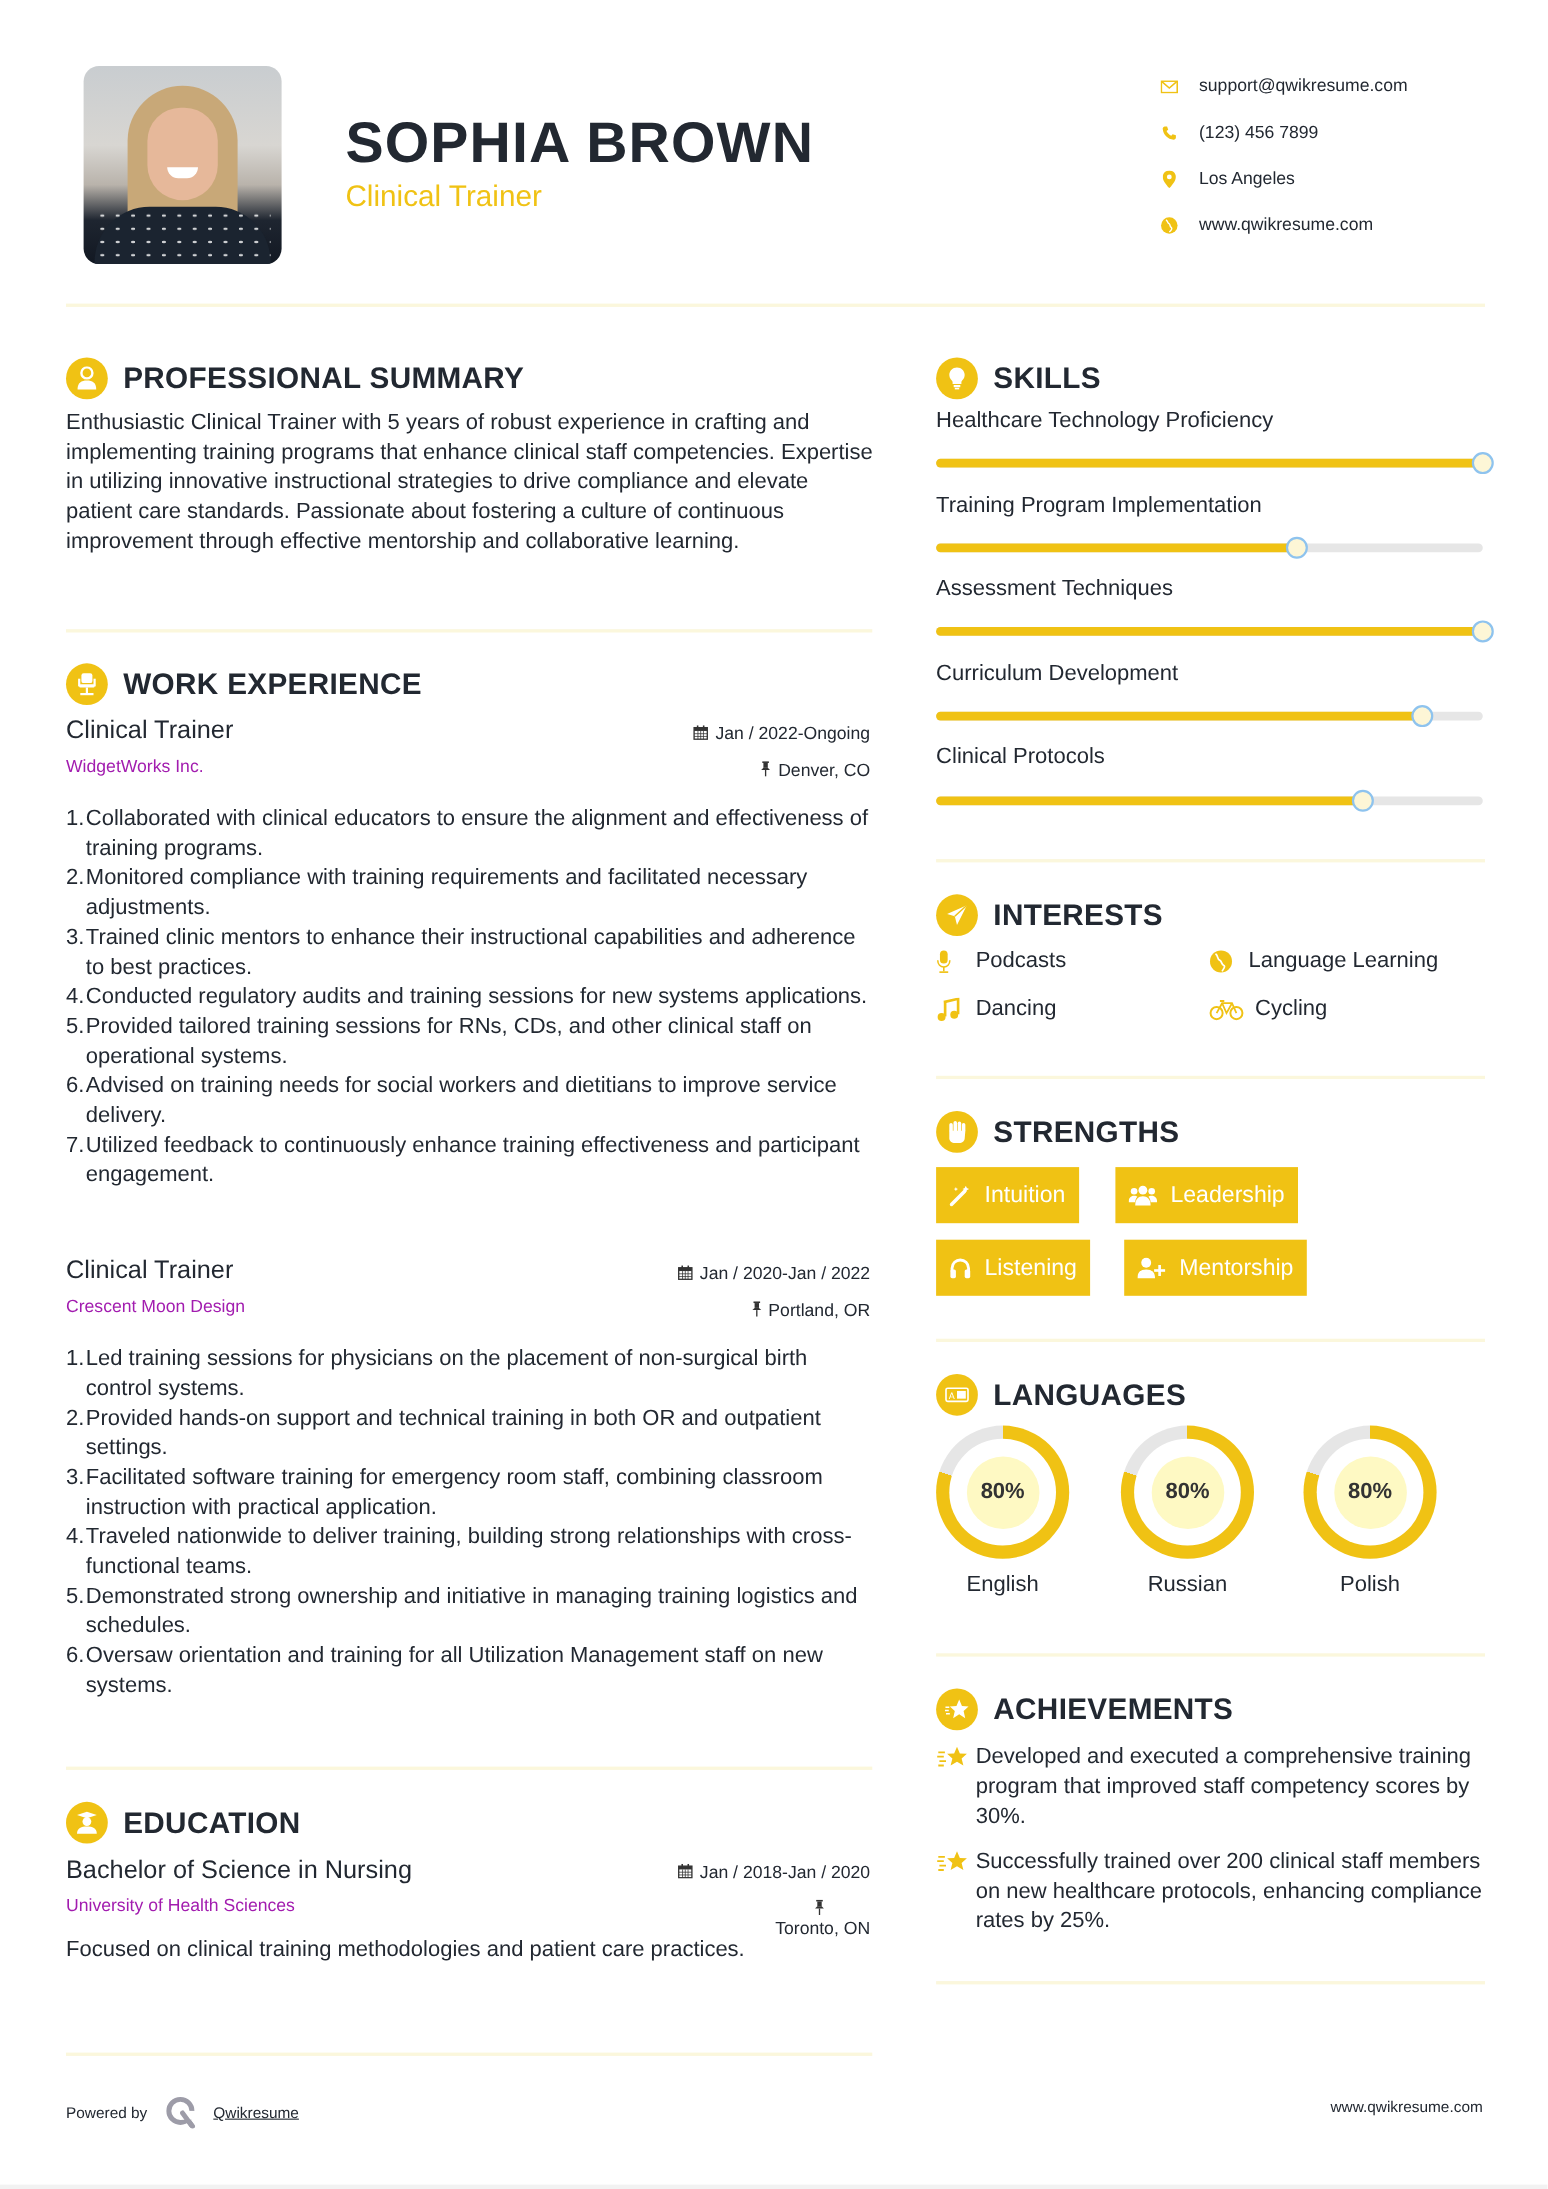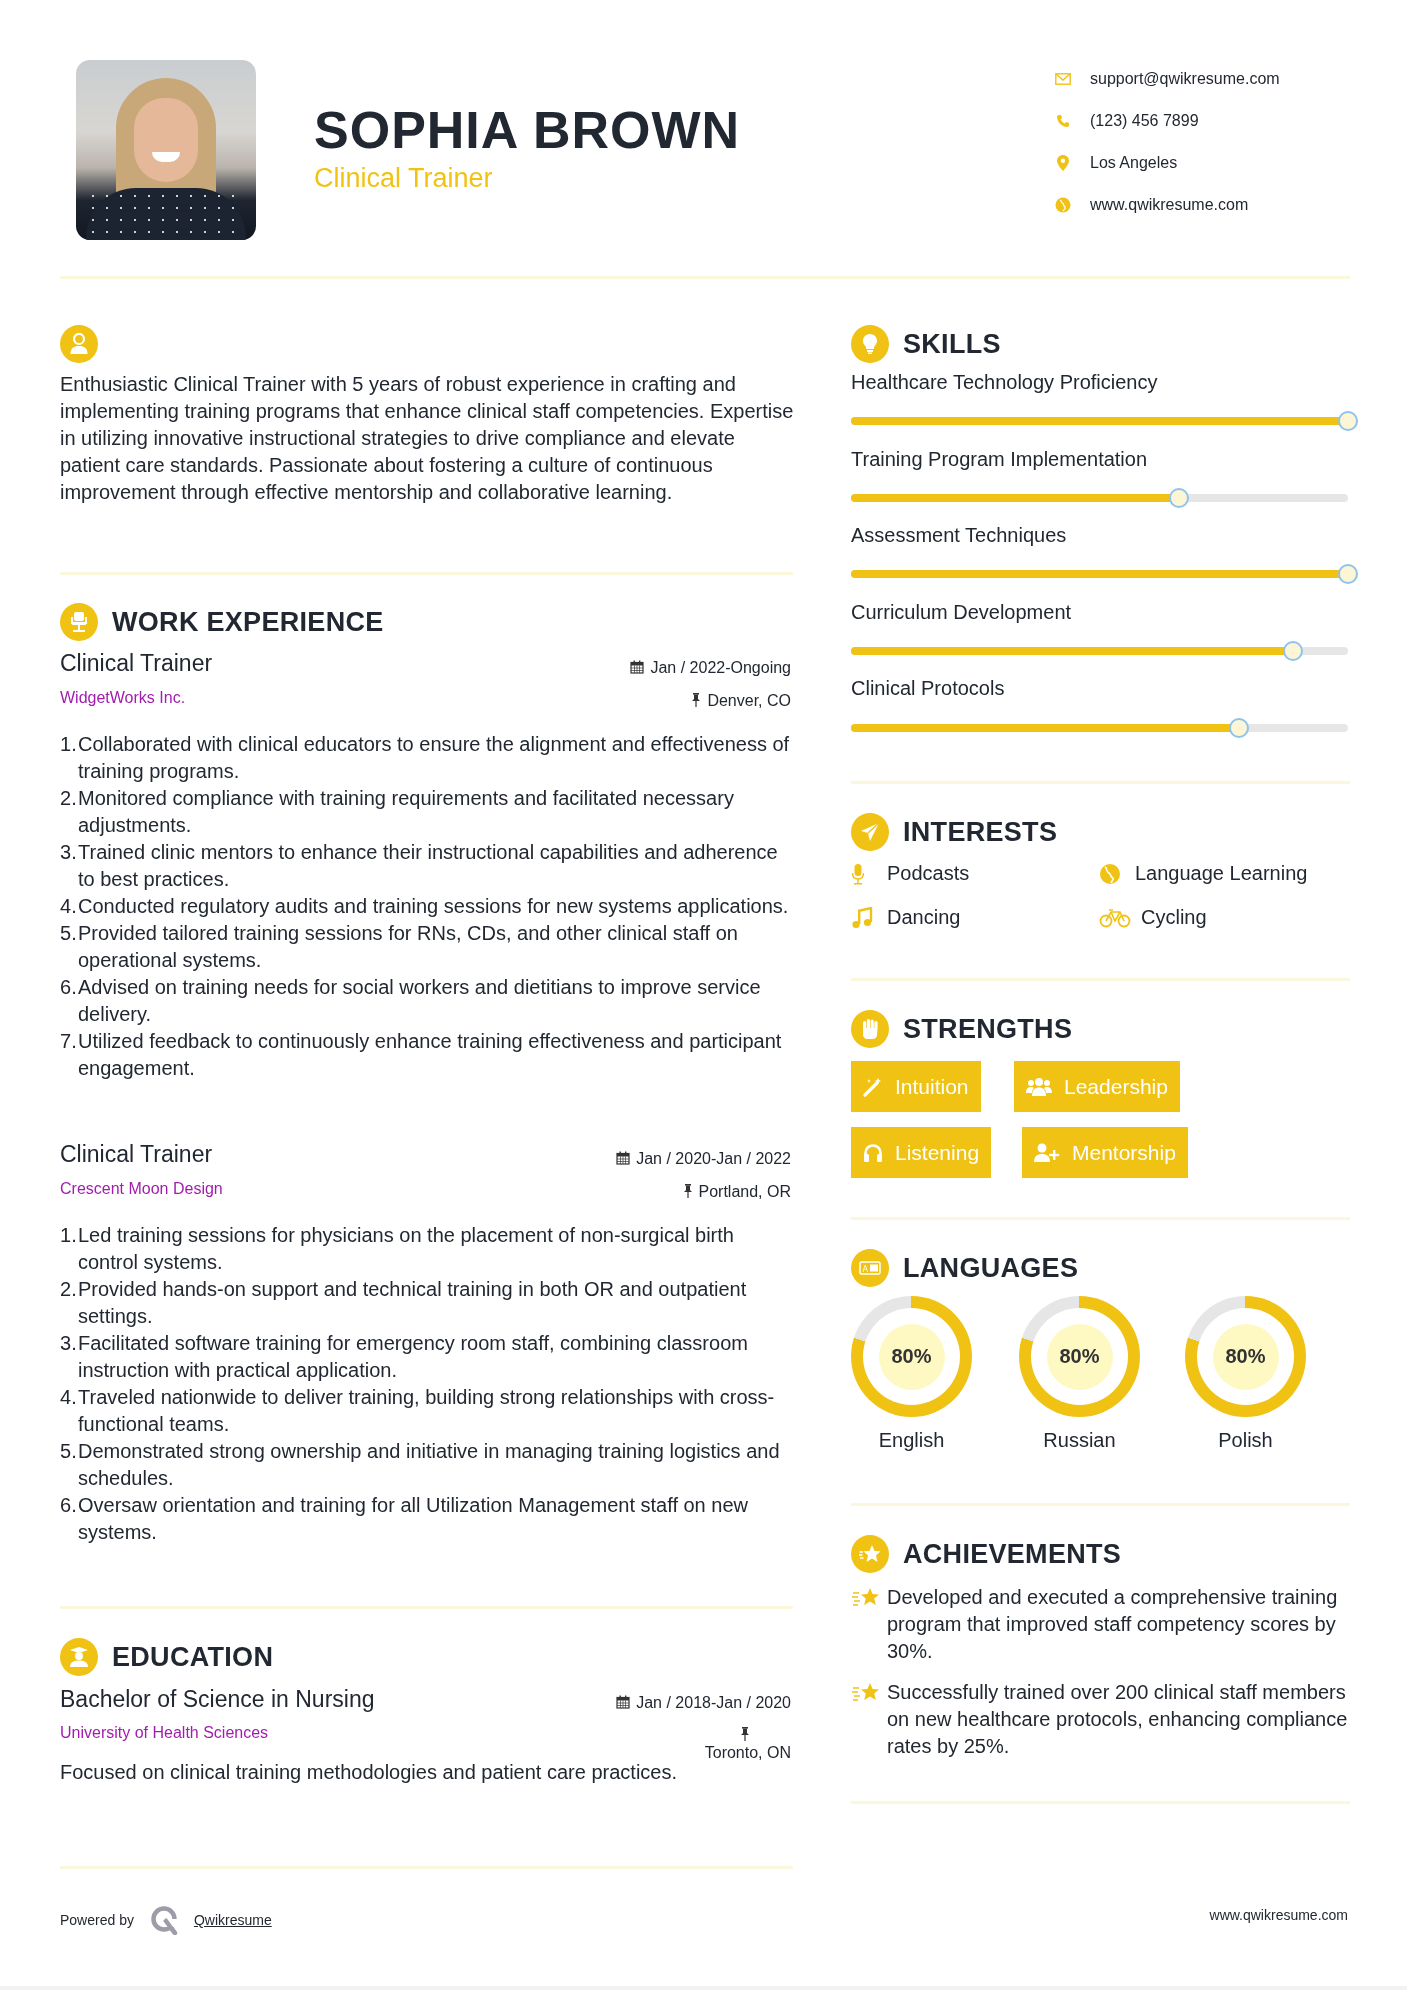--- a/index.html
+++ b/index.html
@@ -99,20 +99,21 @@
 
 <div class="abs divider" style="left:60px; top:276px; width:1290px;"></div>
 
 <div class="abs sec-head" style="left:60px; top:325px;">
   <span class="sec-icon">
     <svg width="20" height="22" viewBox="0 0 20 22">
         <circle cx="10" cy="6" r="5" fill="none" stroke="#fff" stroke-width="2.2"></circle>
         <path d="M1.5 21 C1.5 15 5 13 10 13 C15 13 18.5 15 18.5 21 Z" fill="#fff"></path>
       </svg>
   </span>
+  <span class="sec-title">PROFESSIONAL SUMMARY</span>
 </div>
 <div class="abs body-text" style="left:60px; top:371px; width:735px;">Enthusiastic Clinical Trainer with 5 years of robust experience in crafting and implementing training programs that enhance clinical staff competencies. Expertise in utilizing innovative instructional strategies to drive compliance and elevate patient care standards. Passionate about fostering a culture of continuous improvement through effective mentorship and collaborative learning.</div>
 
 <div class="abs divider" style="left:60px; top:572px; width:733px;"></div>
 
 <div class="abs sec-head" style="left:60px; top:603px;">
   <span class="sec-icon">
     <svg width="18" height="22" viewBox="0 0 18 22">
         <rect x="4" y="1" width="10" height="9" rx="2" fill="#fff"></rect>
         <rect x="1" y="6" width="2" height="7" fill="#fff"></rect>

